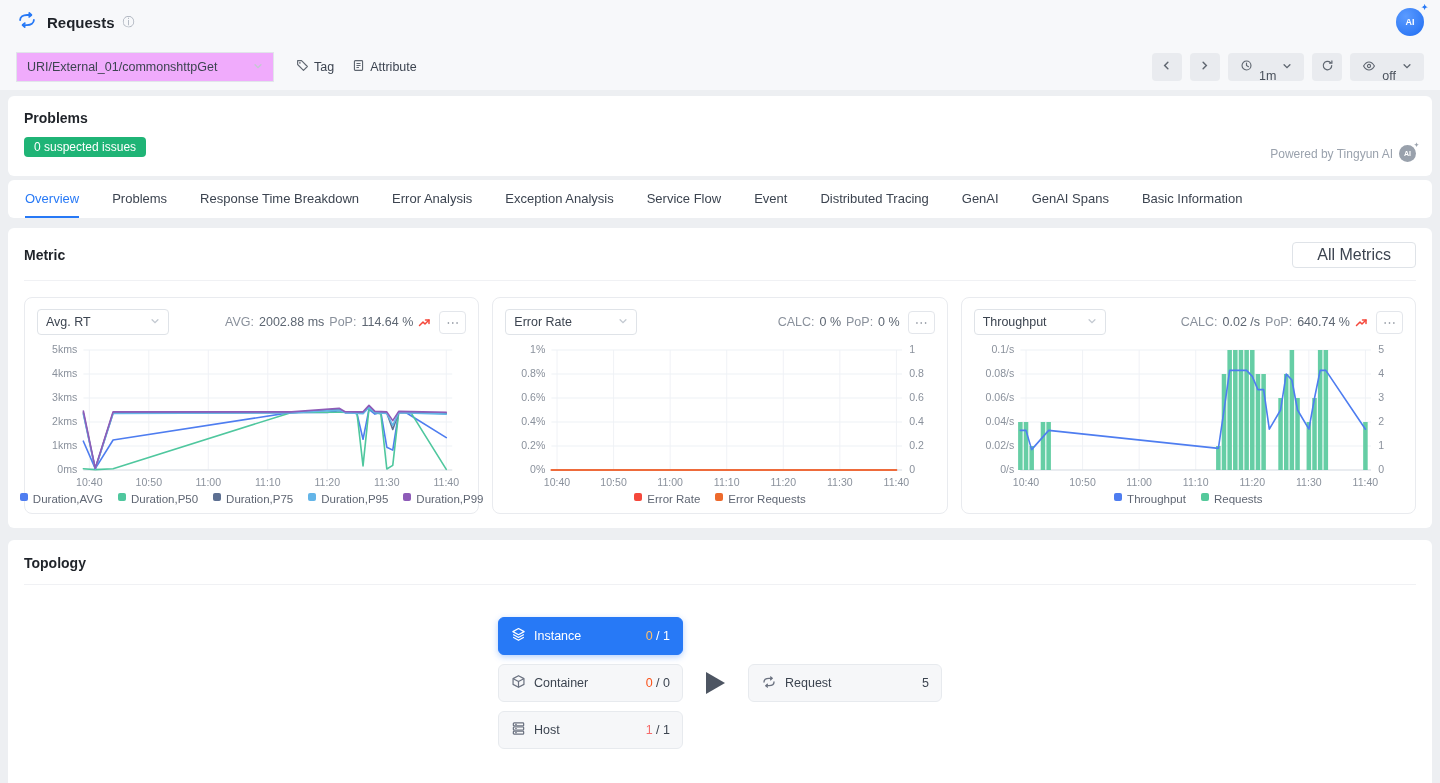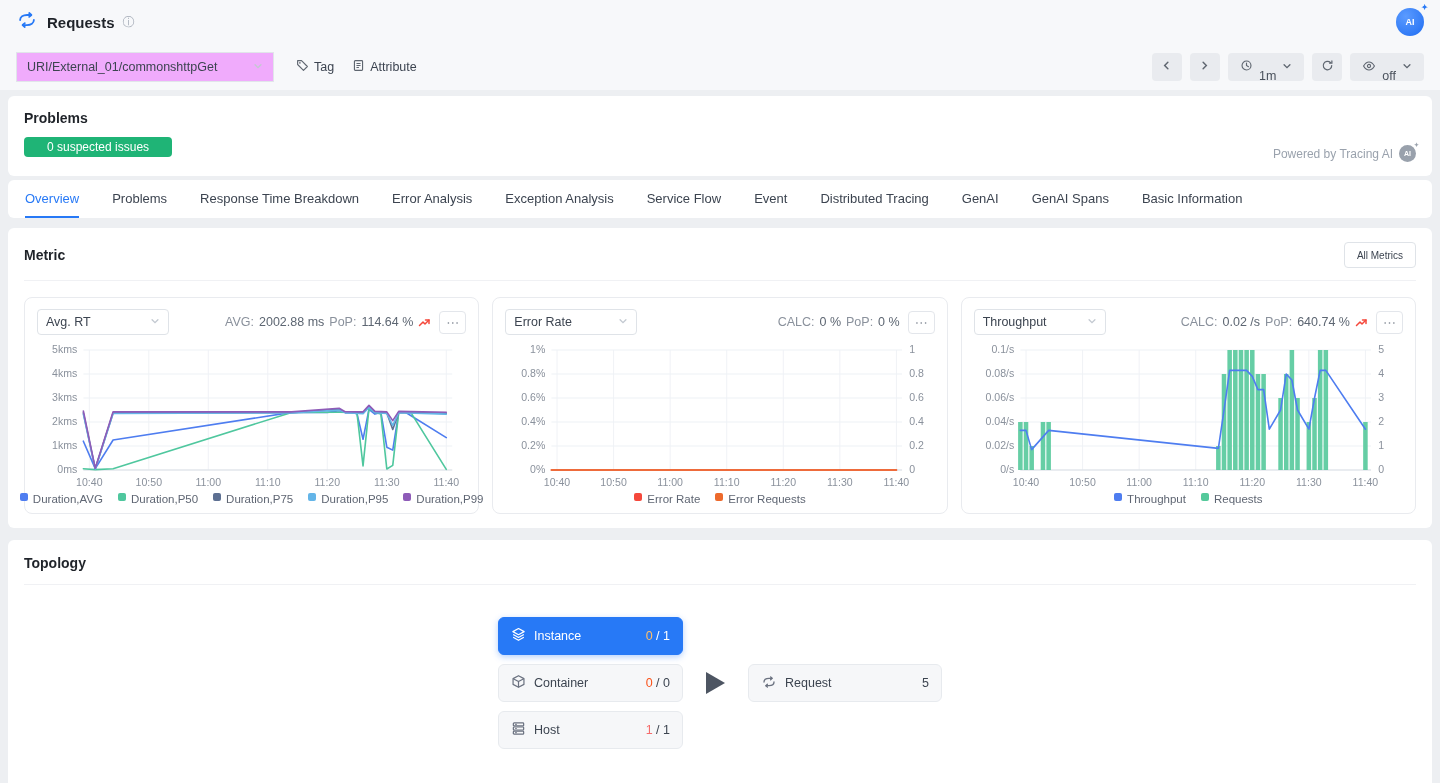--- a/index.html
+++ b/index.html
@@ -32,38 +32,38 @@
   .pill { padding:0 12px; gap:6px; }
   .pill .strong { color:#4a515c;margin-top:17px; }
   .pill .to-label { color:#4a515c; font-weight:700; margin:0 4px; }
   .pill svg { color:#5f6670; }
 
   
   .card { background:#fff; border-radius:6px; }
   .problems-card { margin:6px 8px 4px; padding:14px 16px; height:80px; position:relative; }
   .section-title { font-size:14px; font-weight:700; color:#1f2329; }
   .issue-badge { display:inline-block; margin-top:11px; background:#1fb476; color:#fff; font-size:12px;
-                 padding:3px 23px; border-radius:4px; cursor:pointer; }
+                 padding:3px 10px; border-radius:4px; cursor:pointer; }
   .powered { position:absolute; right:16px; bottom:14px; display:flex; align-items:center; gap:6px;
              font-size:12px; color:#9aa2ad; }
   .gray-ai { width:17px; height:17px; border-radius:50%; background:#99a1ac; color:#fff; font-size:7px;
              font-weight:700; display:flex; align-items:center; justify-content:center; position:relative; }
   .gray-ai::after { content:"✦"; position:absolute; top:-4px; right:-3px; font-size:6px; color:#99a1ac; }
 
   
   .tabs-bar { margin:0 8px 10px; height:38px; display:flex; gap:33px; padding:0 17px; align-items:stretch; }
   .tab { display:flex; align-items:center; font-size:13px; color:#3c4450; border-bottom:2px solid transparent;
          cursor:pointer; white-space:nowrap; }
   .tab.active { color:#2779f6; border-bottom-color:#2779f6; }
 
   
   .metric-card { margin:0 8px 12px; padding:14px 16px 14px; }
   .metric-head { display:flex; align-items:center; padding-bottom:12px; border-bottom:1px solid #f0f1f4; }
-  .all-metrics-btn { margin-left:auto; height:26px; padding:0 12px; border:1px solid #dfe3e8; border-radius:4px;
-                     background:#fff; font-size:10px; color:#3c4450; display:flex; align-items:center; cursor:pointer; }
+  .all-metrics-btn { margin-left:auto; height:26px; padding:0 24px; border:1px solid #dfe3e8; border-radius:4px;
+                     background:#fff; font-size:16px; color:#3c4450; display:flex; align-items:center; cursor:pointer; }
   .charts-row { display:flex; gap:13px; margin-top:16px; }
   .chart-card { flex:1; border:1px solid #e9ebef; border-radius:8px; padding:10px 12px 8px; min-width:0; }
   .chart-head { display:flex; align-items:center; height:28px; }
   .metric-select { width:132px; height:26px; border:1px solid #dfe3e8; border-radius:4px; display:flex;
                    align-items:center; padding:0 8px; font-size:12.5px; color:#3c4450; cursor:pointer;gap:7px; }
   .metric-select .chev { margin-left:auto; }
   .chart-stats { margin-left:auto; display:flex; align-items:center; gap:5px; font-size:12.5px; color:#8a919c;
                  white-space:nowrap; }
   .chart-stats .s-val { color:#5d6672; }
   .more-btn { margin-left:8px; width:27px; height:23px; border:1px solid #e3e6eb; border-radius:4px;
@@ -187,21 +187,21 @@
           </svg>
       </span>
     </div>
   </div>
 </div>
 
 <div class="card problems-card">
   <div class="section-title">Problems</div>
   <span class="issue-badge">0 suspected issues</span>
   <div class="powered">
-    <span>Powered by Tracing AI</span>
+    <span>Powered by Tingyun AI</span>
     <span class="gray-ai">AI</span>
   </div>
 </div>
 
 <div class="card tabs-bar">
     <div class="tab active">Overview</div>
     <div class="tab">Problems</div>
     <div class="tab">Response Time Breakdown</div>
     <div class="tab">Error Analysis</div>
     <div class="tab">Exception Analysis</div>

